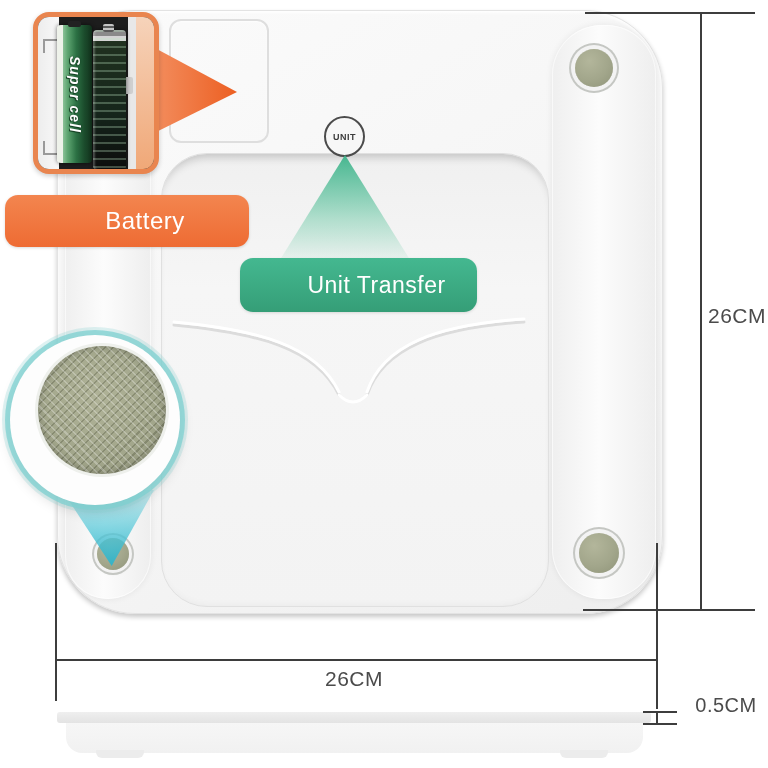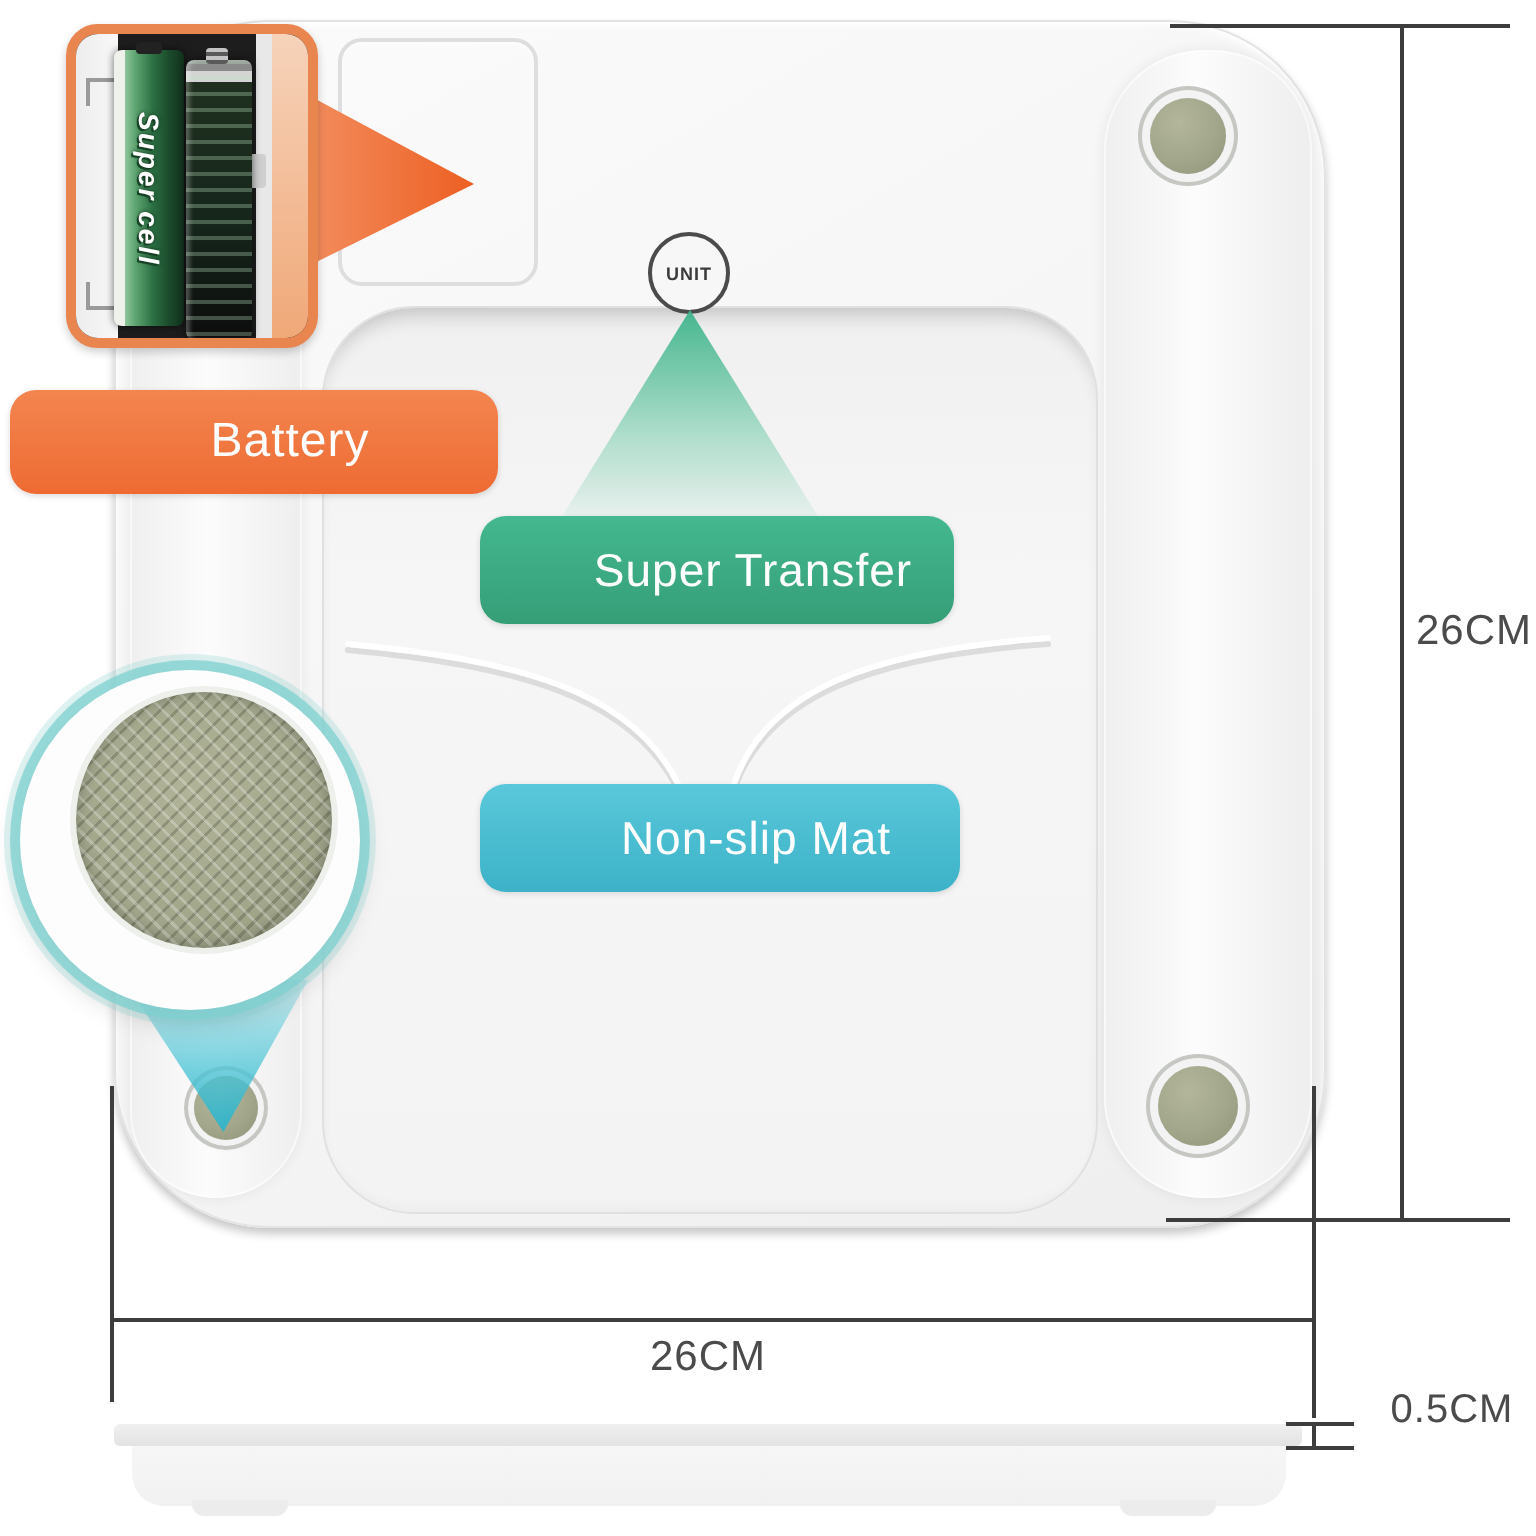--- a/index.html
+++ b/index.html
@@ -181,24 +181,21 @@
     </div>
 
     <div class="abs foot foot-tr"></div>
     <div class="abs foot foot-br"></div>
     <div class="abs foot foot-bl"></div>
   </div>
 
   <div class="abs green-triangle"></div>
 
   <div class="abs pill unit-transfer-label">
-    <span>Super Transfer</span>
-  </div>
-  <div class="abs pill non-slip-label">
-    <span>Non-slip Mat</span>
+    <span>Unit Transfer</span>
   </div>
 
   <div class="abs zoom-cone"></div>
   <div class="abs magnifier">
     <div class="abs mat-texture"></div>
   </div>
 
   <div class="abs orange-arrow"></div>
   <div class="abs battery-inset">
     <div class="abs inset-left-wall">

